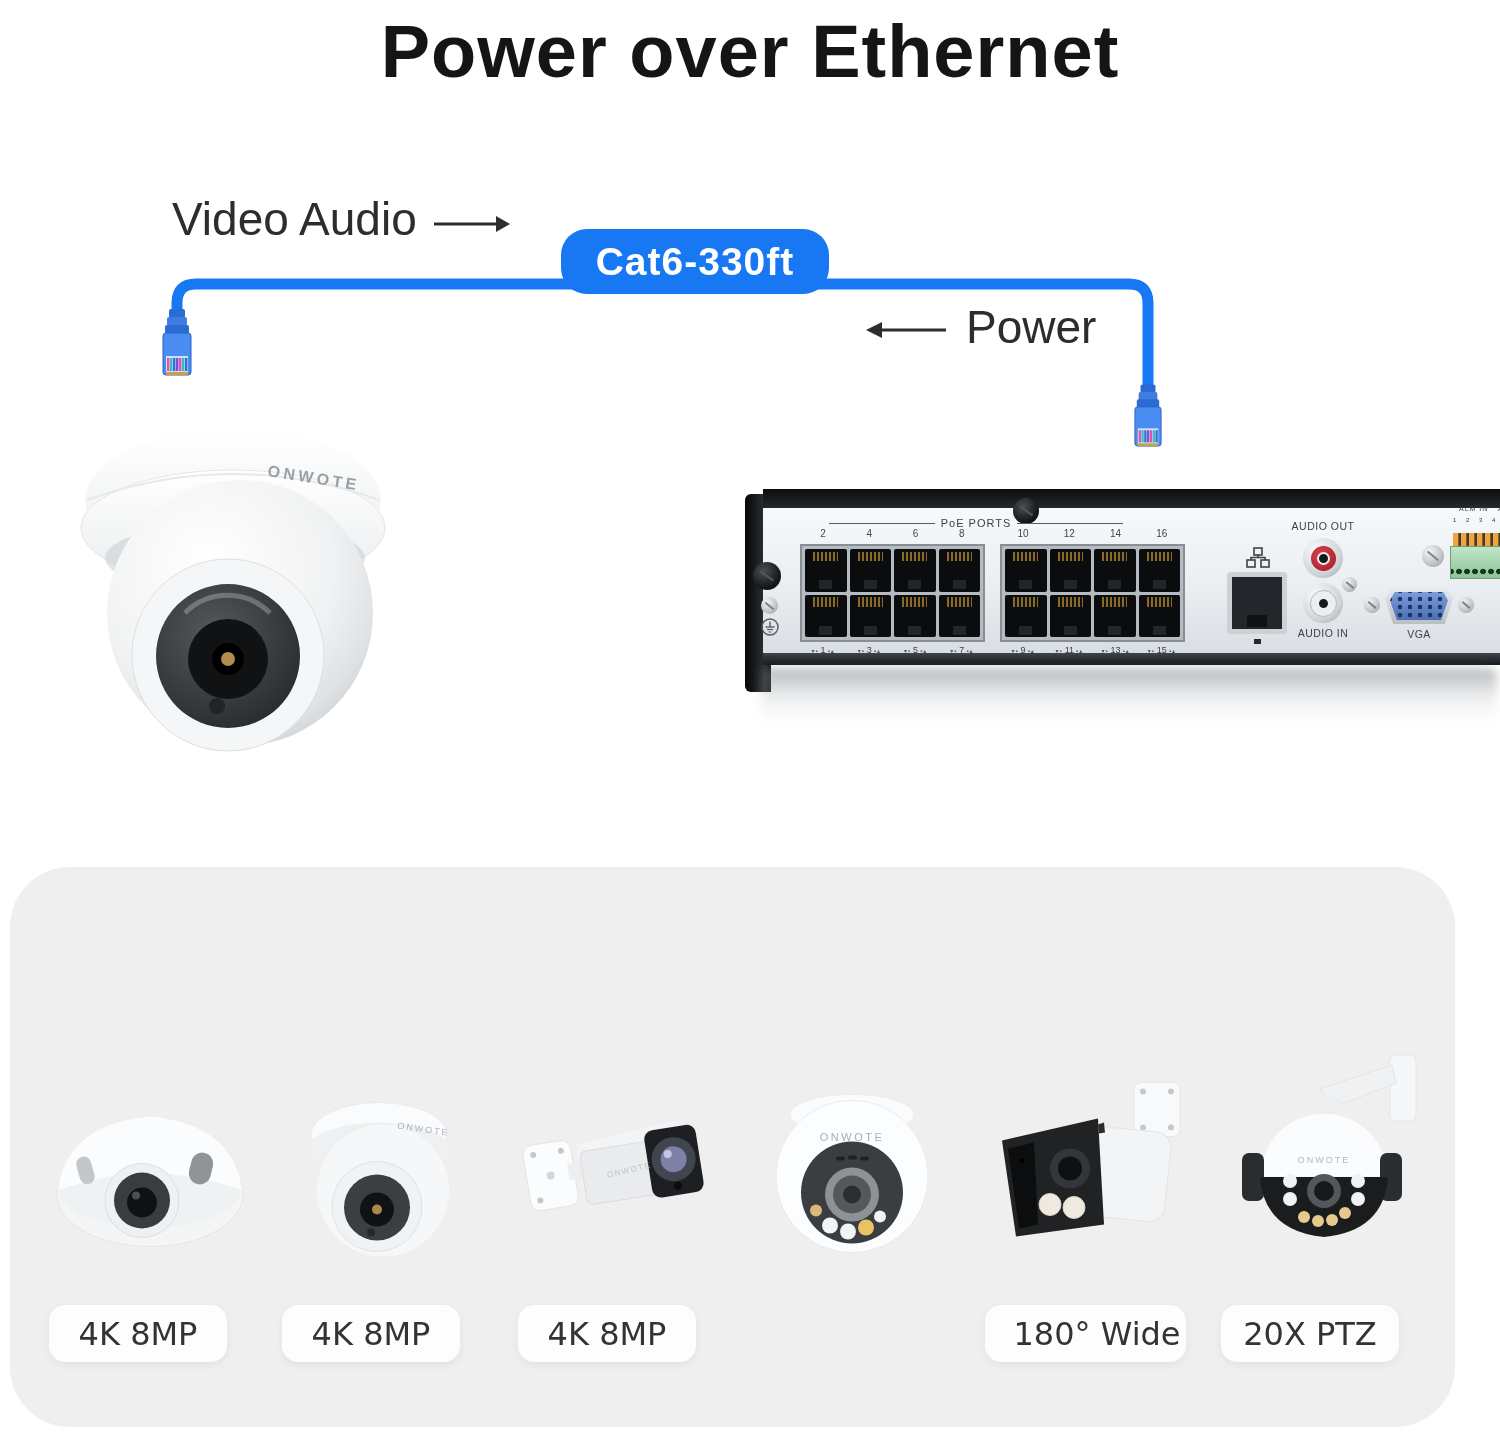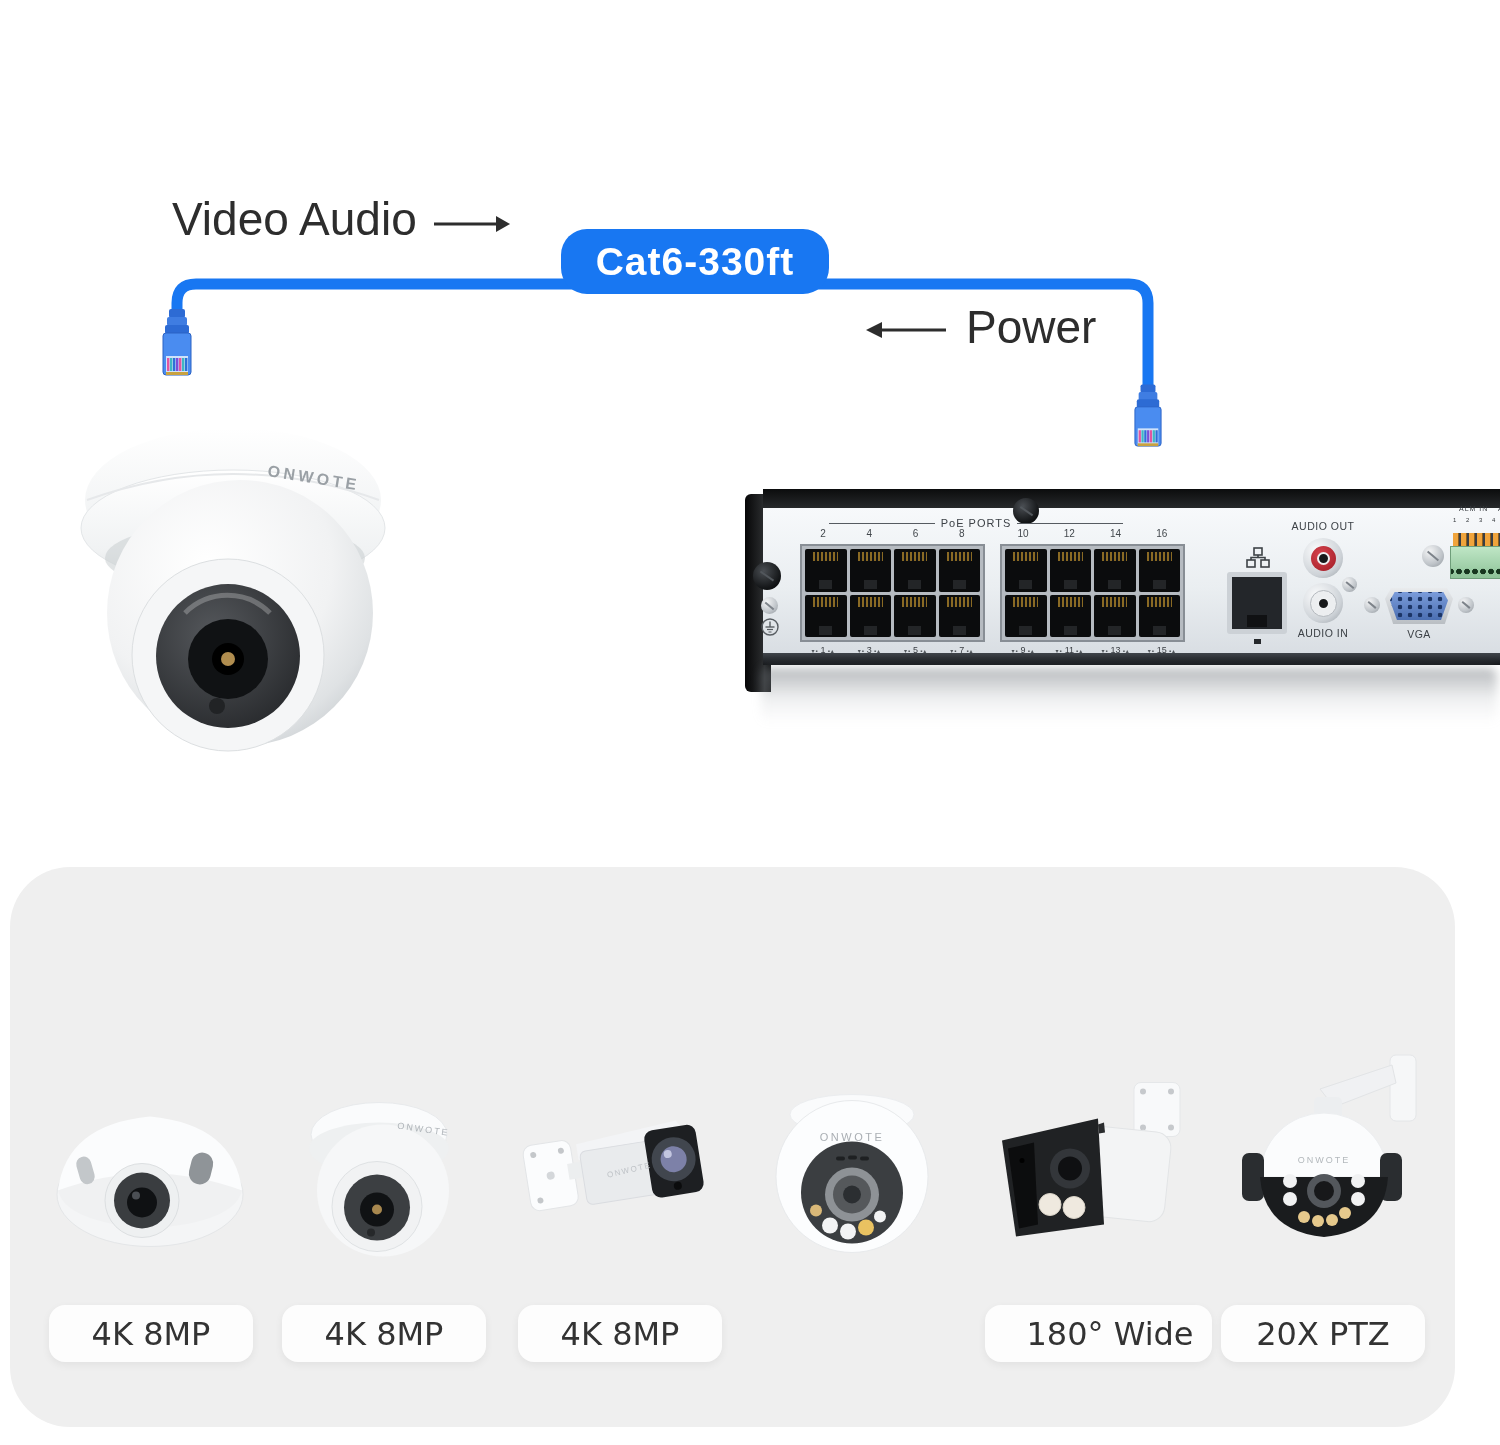--- a/index.html
+++ b/index.html
@@ -90,31 +90,32 @@
   .alm-pins{position:absolute;left:708px;top:55px;width:54px;height:13px;
     background:repeating-linear-gradient(90deg,#f0a43c 0 5px,#8c5e1d 5px 6px,#3a3e44 6px 8px);}
   .alm-block{position:absolute;left:705px;top:68px;width:60px;height:31px;border:1px solid #6f9e7a;
     background-image:radial-gradient(circle,#17361f 2.6px,rgba(0,0,0,0) 3.1px),linear-gradient(#bfe6c6,#8ec398);
     background-size:8px 31px,100% 100%;background-position:4px 9px,0 0;}
 
   
   .diy-box{position:absolute;left:10px;top:867px;width:1445px;height:560px;border-radius:60px;
     background:#efefef;}
   .thumb{position:absolute;width:200px;height:215px;}
-  .pill{position:absolute;top:438px;width:204px;height:57px;background:#fdfdfd;border-radius:16px;
+  .pill{position:absolute;top:438px;width:178px;height:57px;background:#fdfdfd;border-radius:16px;
     box-shadow:0 3px 9px rgba(0,0,0,.06);display:flex;align-items:center;justify-content:center;
     font-size:32px;color:#333;font-family:"DejaVu Sans","Liberation Sans",sans-serif;}
 
   svg text{font-family:"Liberation Sans",sans-serif;}
 </style>
 </head>
 <body>
 
 <div id="canvas">
 
+  <h1 class="main-title">Power over Ethernet</h1>
 
   <div class="lbl video-audio-lbl">Video Audio</div>
   <svg class="arrow-svg" style="left:432px;top:211px;" width="80" height="26">
     <line x1="2" y1="13" x2="66" y2="13" stroke="#2d2d2d" stroke-width="3"></line>
     <path d="M64 5 L78 13 L64 21 Z" fill="#2d2d2d"></path>
   </svg>
 
   <svg class="arrow-svg" style="left:862px;top:317px;" width="86" height="26">
     <line x1="84" y1="13" x2="18" y2="13" stroke="#2d2d2d" stroke-width="3"></line>
     <path d="M20 5 L4 13 L20 21 Z" fill="#2d2d2d"></path>

